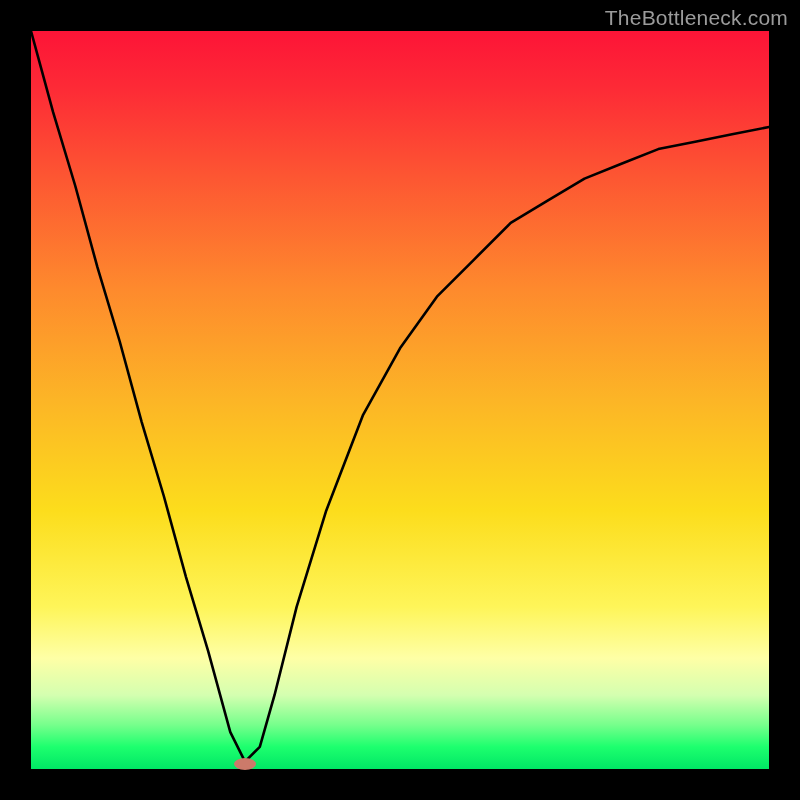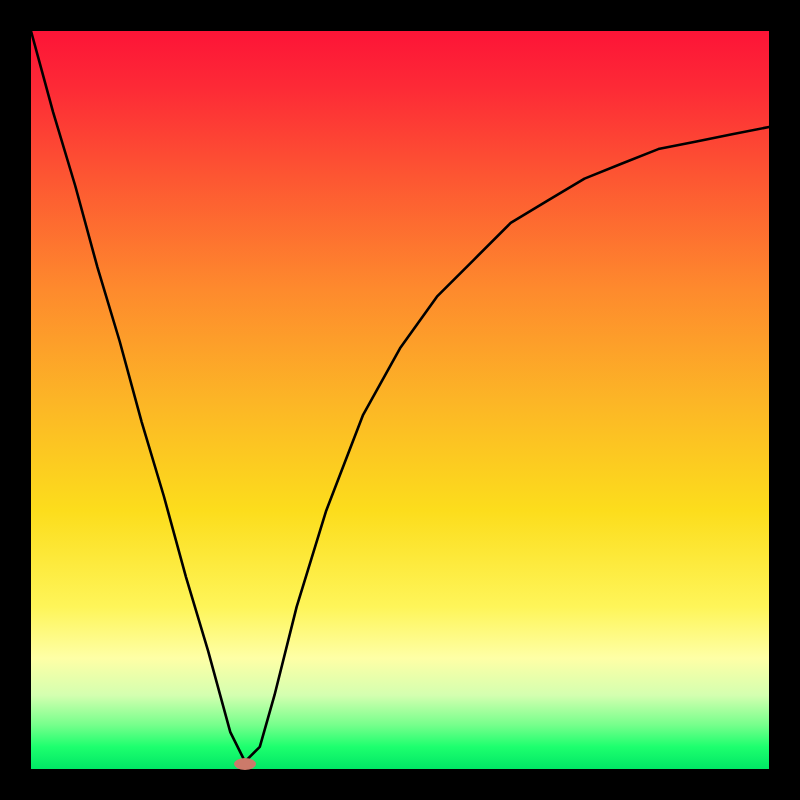--- a/index.html
+++ b/index.html
@@ -93,13 +93,14 @@
              L 553.5 147.6
              L 590.4 132.8
              L 627.3 118.1
              L 664.2 110.7
              L 701.1 103.3
              L 738 96.0" fill="none" stroke="#000" stroke-width="2.6" stroke-linejoin="round" stroke-linecap="round"></path>
 
     <ellipse class="dot" cx="214" cy="733" rx="11" ry="6"></ellipse>
   </svg>
 
+  <div class="attribution">TheBottleneck.com</div>
 </div>
 
 </body></html>

